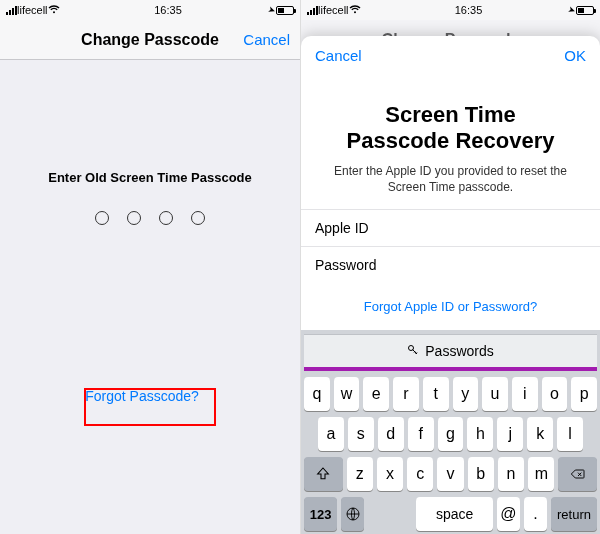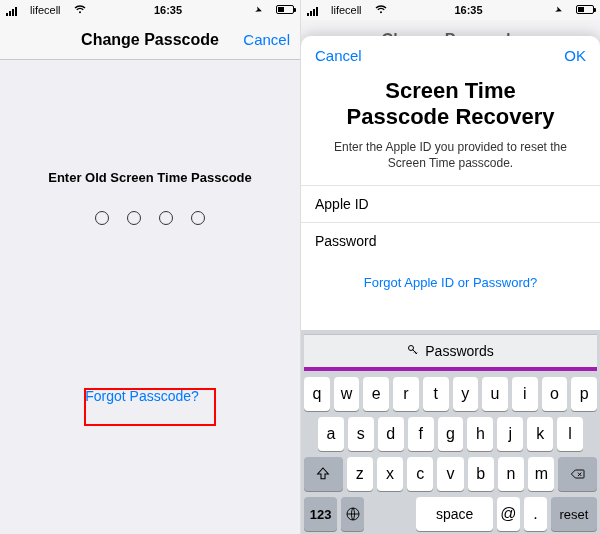--- a/index.html
+++ b/index.html
@@ -2,22 +2,22 @@
 <html><head>
 <meta charset="utf-8">
 <style>
   * { box-sizing: border-box; margin: 0; padding: 0; font-family: -apple-system, "Helvetica Neue", Arial, sans-serif; }
   body { background: #fff; width: 600px; height: 534px; display: flex; }
   .screen { width: 300px; height: 534px; position: relative; background: #efeff4; overflow: hidden; }
   .screen + .screen { border-left: 1px solid #ddd; }
 
   
   .status { height: 20px; display: flex; align-items: center; justify-content: space-between; padding: 0 6px; font-size: 11px; background: #f7f7f8; }
-  .status .left, .status .right { display: flex; gap: 13px; }
-  .status .center { position: absolute; left: 0; right: 0; text-align: center; font-weight: 700; font-size: 11px; padding-left: 36px; }
+  .status .left, .status .right { display: flex; align-items: center; gap: 0; }
+  .status .center { position: absolute; left: 0; right: 0; text-align: center; font-weight: 400; font-size: 11px; padding-left: 36px; }
   .bars { display: inline-flex; align-items: flex-end; gap: 1px; }
   .bars span { width: 2px; background: #000; display: inline-block; }
   .bars span:nth-child(1){height:3px}.bars span:nth-child(2){height:5px}.bars span:nth-child(3){height:7px}.bars span:nth-child(4){height:9px}
   .wifi { font-size: 11px; }
   .battery { width: 18px; height: 9px; border: 1px solid #000; border-radius: 2px; position: relative; display: inline-block; }
   .battery::after { content:""; position:absolute; right:-3px; top:2px; width:2px; height:4px; background:#000; border-radius:0 1px 1px 0;}
   .battery .fill { position:absolute; left:1px; top:1px; bottom:1px; width:6px; background:#000; }
 
   
   .nav { height: 40px; background: #f7f7f8; border-bottom: 1px solid #c8c8cc; display:flex; align-items:center; justify-content:center; position:relative; }
@@ -32,21 +32,21 @@
   .forgot-wrap { position:absolute; bottom: 120px; left: 0; right: 16px; text-align:center; }
   .forgot { color:#007aff; font-size:14px; padding:10px 16px; display:inline-block; }
   .highlight { border: 2px solid #ff0000; position:absolute; }
 
   
   .dimmed { filter: grayscale(0.3); opacity: 0.6; }
 
   
   .sheet { position:absolute; left:0; right:0; top:36px; bottom:0; background:#fff; border-top-left-radius:10px; border-top-right-radius:10px; box-shadow: 0 -2px 14px rgba(0,0,0,.18); overflow:hidden; }
   .sheet-nav { height: 38px; display:flex; align-items:center; justify-content:space-between; padding:0 14px; color:#007aff; font-size:15px; }
-  .sheet-title { text-align:center; font-size: 22px; font-weight:700; line-height:1.2; padding: 4px 20px 8px; }
+  .sheet-title { text-align:center; font-size: 22px; font-weight:700; line-height:1.2; padding: 4px 20px 8px; margin-top: 24px; }
   .sheet-sub { text-align:center; font-size: 12px; color:#333; padding: 0 28px 14px; line-height:1.35; }
   .field { border-top:1px solid #e3e3e6; padding: 10px 14px; font-size:14px; color:#000000; background:#fff; }
   .field:last-of-type { border-bottom:1px solid #e3e3e6; }
   .forgot2 { text-align:center; color:#007aff; font-size:13px; padding:16px 0; }
 
   
   .kb { position:absolute; left:0; right:0; bottom:0; background:#d1d4d9; padding:4px 3px 3px; }
   .kb-bar { background:#eceef0; text-align:center; font-size:14px; padding:8px 0; border-top:1px solid #bfc2c7; border-bottom:4px solid #a21caf; display:flex; align-items:center; justify-content:center; gap:6px; }
   .kb-row { display:flex; gap:4px; margin-top:6px; justify-content:center; }
   .key { background:#fff; border-radius:4px; box-shadow:0 1px 0 #888; height:34px; display:flex; align-items:center; justify-content:center; font-size:16px; flex:1; min-width:0; }
@@ -207,17 +207,17 @@
         <div class="key fn special">123</div>
         <div class="key fn" style="flex:0.9">
           <svg width="16" height="16" viewBox="0 0 24 24">
               <circle cx="12" cy="12" r="9" fill="none" stroke="#000" stroke-width="1.4"></circle>
               <path d="M3 12h18M12 3c3 3 3 15 0 18M12 3c-3 3-3 15 0 18" fill="none" stroke="#000" stroke-width="1.4"></path>
             </svg>
         </div>
         <div class="key space">space</div>
         <div class="key" style="flex:0.9">@</div>
         <div class="key" style="flex:0.9">.</div>
-        <div class="key fn" style="flex:1.8">reset</div>
+        <div class="key fn" style="flex:1.8">return</div>
       </div>
     </div>
   </div>
 </div>
 
 </body></html>

